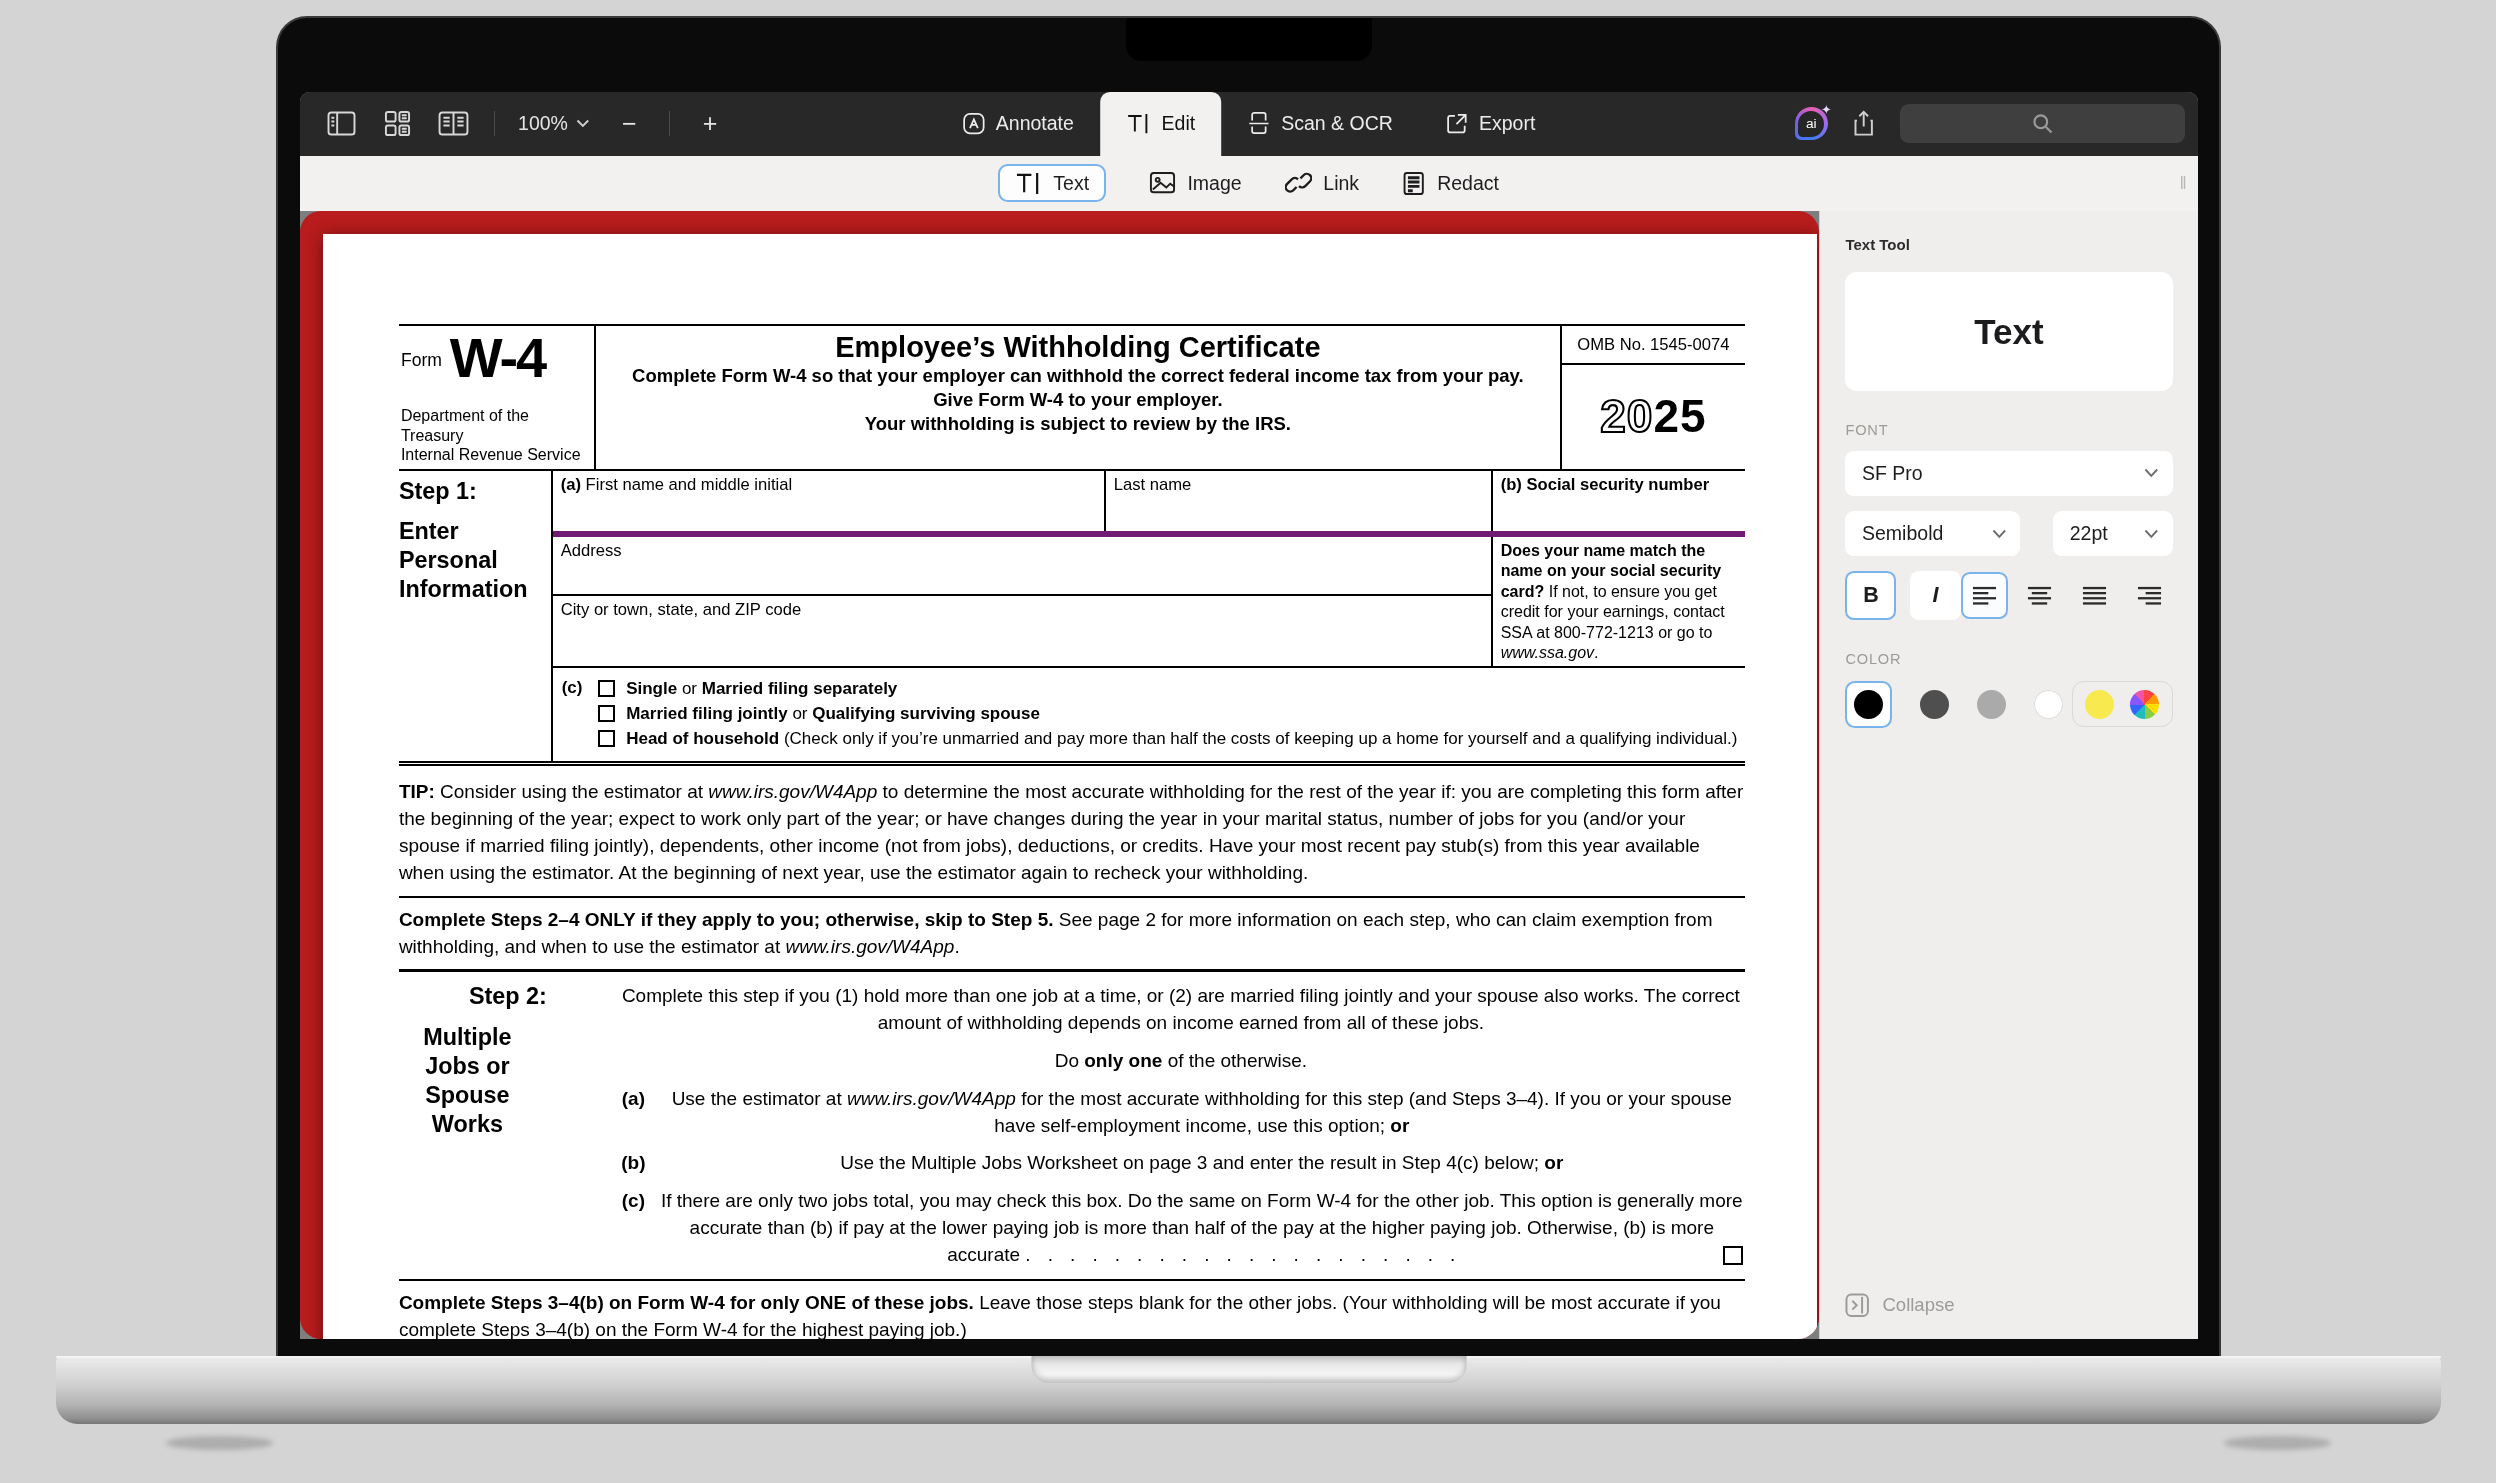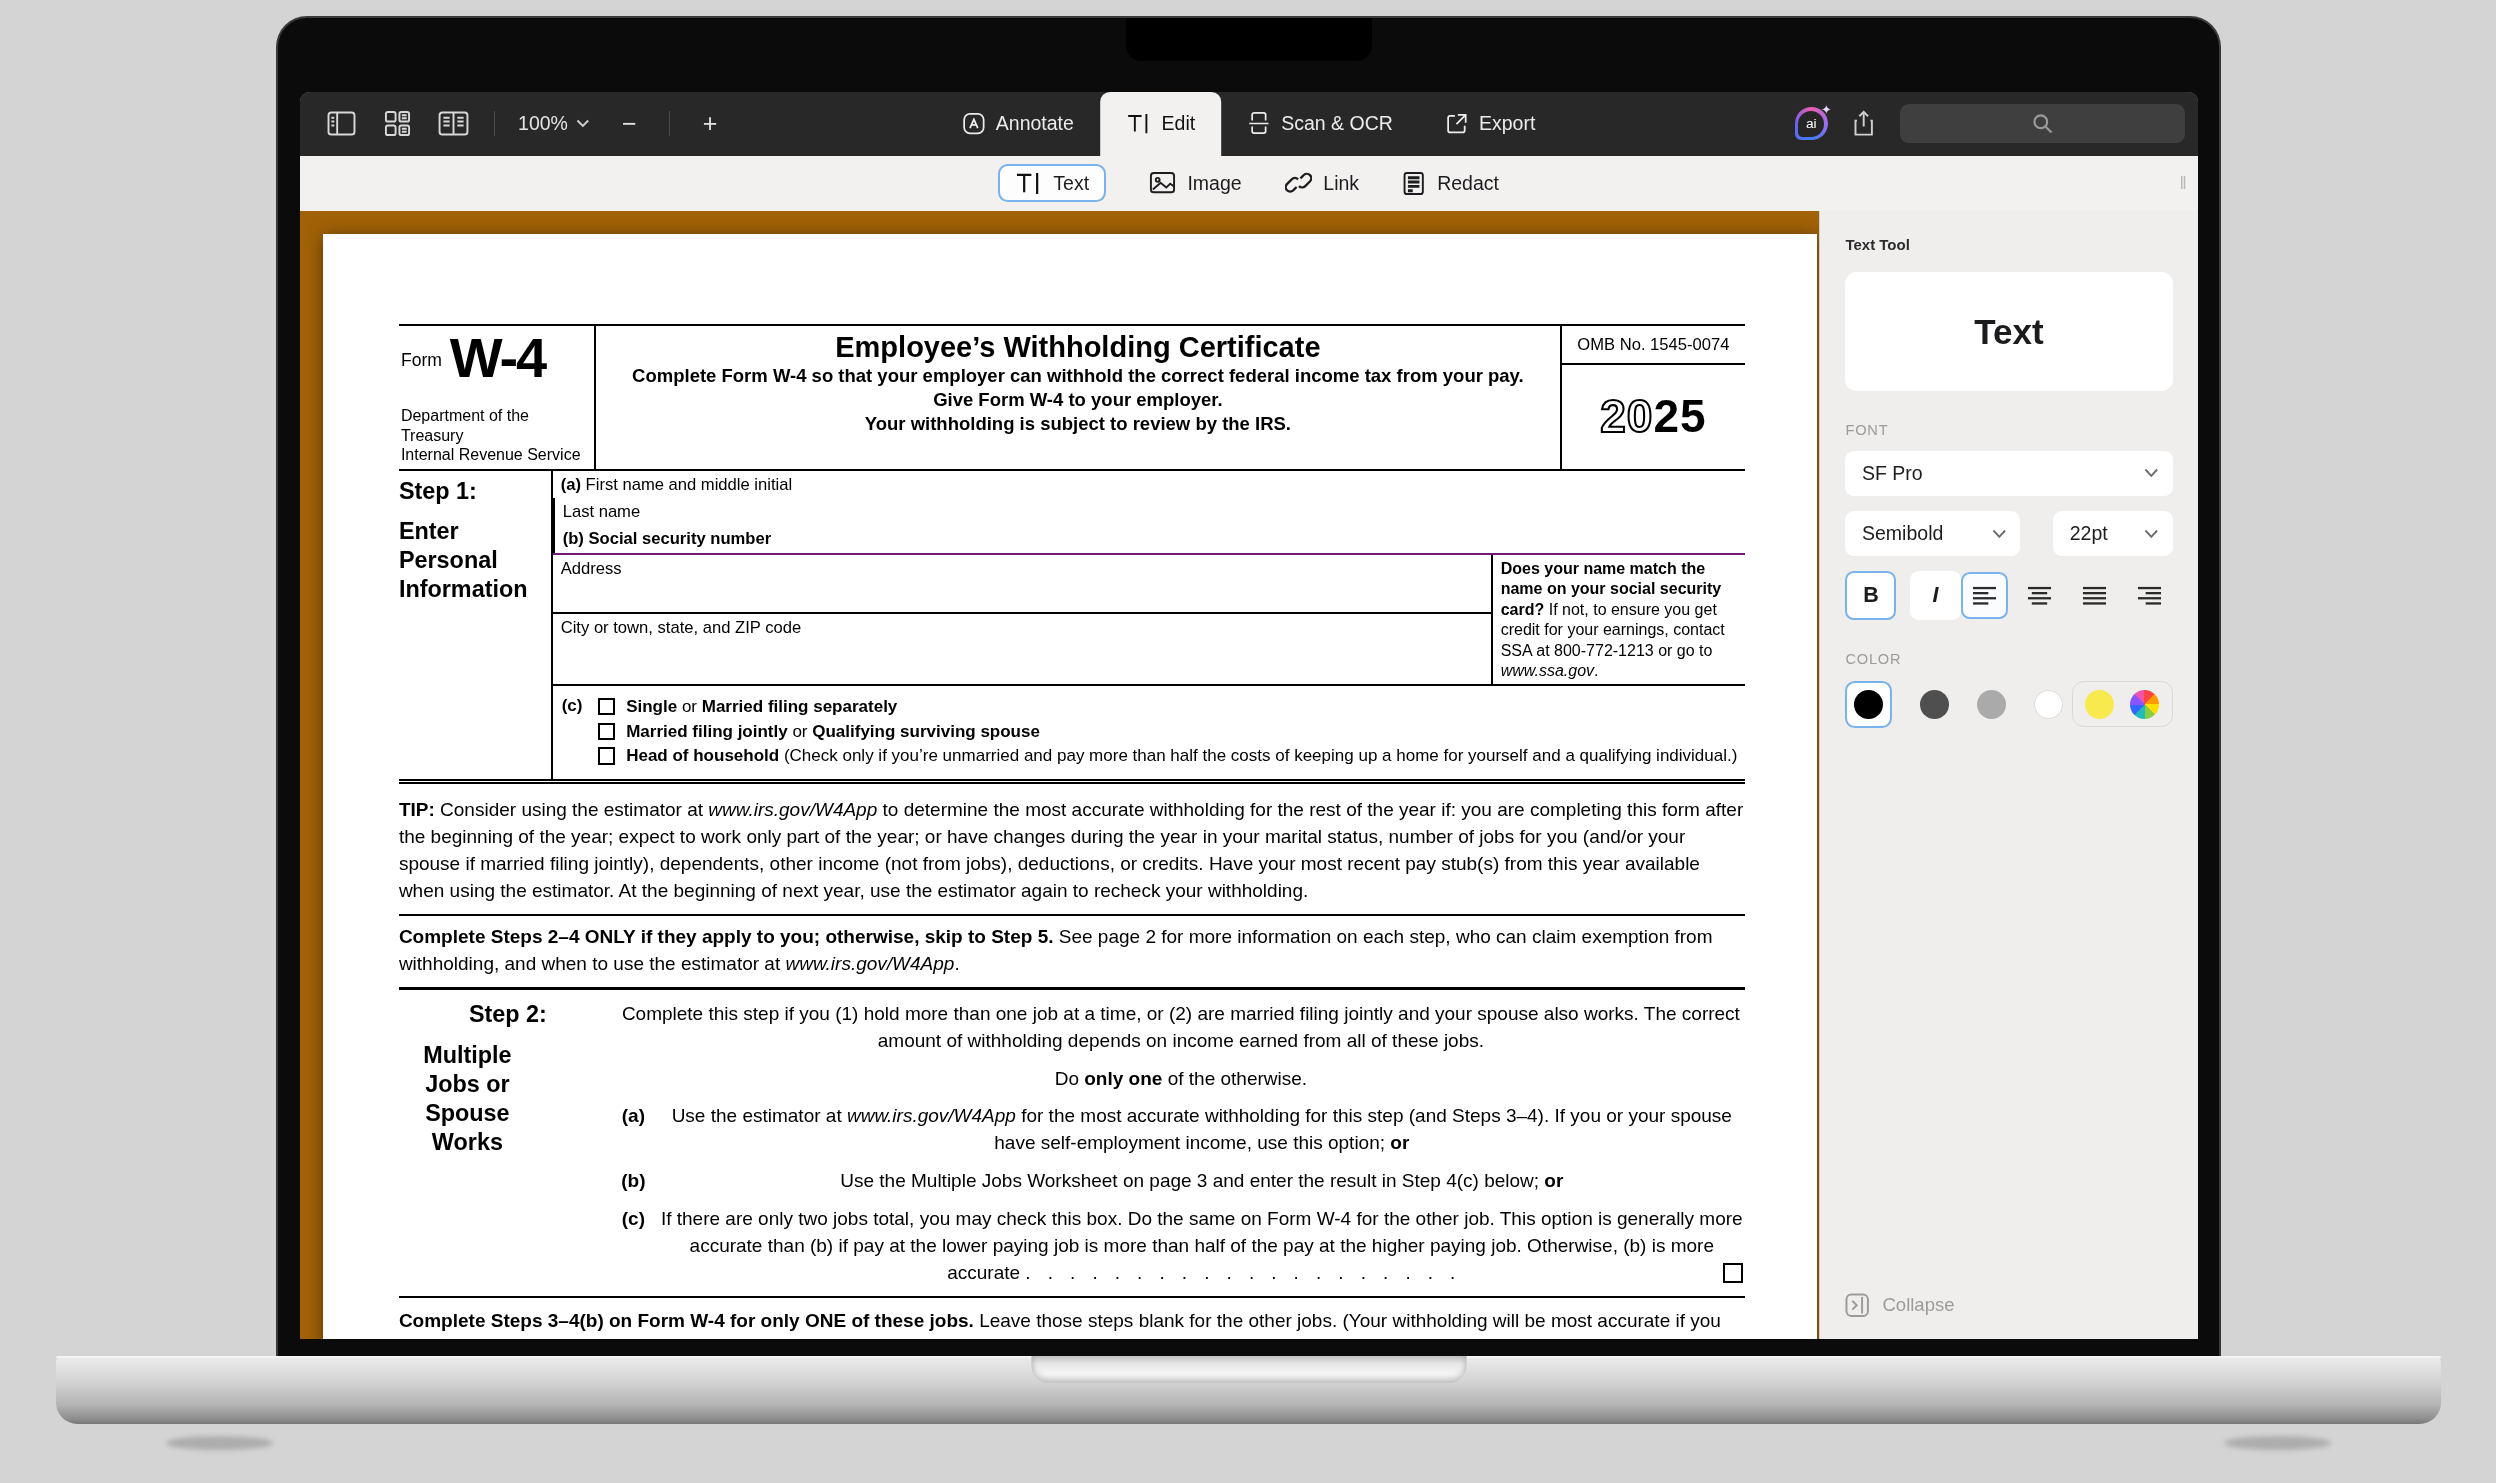--- a/index.html
+++ b/index.html
@@ -47,21 +47,21 @@
     display:flex; align-items:center; justify-content:center; }
 
   
   .subbar { position:relative; flex:0 0 55px; background:#f2f1ef; display:flex; align-items:center; justify-content:center; gap:43px; color:#1d1d1f; }
   .tool { display:flex; align-items:center; gap:11.7px; font-size:19.5px; }
   .tool.active { border:2.4px solid #79b3ec; background:#fdfdfd; border-radius:9.8px; padding:4.9px 14.6px; }
   .resize-handle { position:absolute; right:8.8px; top:17.6px; color:#b9b8b6; font-size:17.6px; letter-spacing:2px; }
 
   
   .content { flex:1; display:flex; min-height:0; }
-  .doc-area { flex:1; position:relative; background:#a16207; overflow:hidden; }
+  .doc-area { flex:1; position:relative; background:#b91c1c; overflow:hidden;border-radius:21px; }
   .page { position:absolute; left:23.4px; top:23.4px; width:1494px; height:1463px; background:#fff;
     box-shadow:0 2px 15.6px rgba(0,0,0,.45); }
   .form { position:absolute; left:76px; right:72px; top:90px; color:#000; font-size:19px; line-height:27px; }
   .hr2 { border-top:2px solid #000; }
   .thick { border-top:3.9px solid #000; }
 
   
   .w4-head { display:flex; border-top:2px solid #000; border-bottom:2px solid #000; }
   .h-left { width:195px; padding:7.8px 5.9px 3.9px 2px; }
   .formline { display:flex; align-items:flex-end; gap:7.8px; }
@@ -75,21 +75,21 @@
   .omb { font-size:16.6px; padding:4.9px 2px; border-bottom:2px solid #000; }
   .year { flex:1; display:flex; align-items:center; justify-content:center; font-size:46px; font-weight:bold; letter-spacing:1px; }
   .yr-outline { color:#fff; -webkit-text-stroke:2.1px #000; }
 
   
   .step1 { display:flex; border-bottom:5.9px double #000; }
   .s1-label { width:152px; padding-top:5.9px; }
   .s1-t { font-size:23.4px; font-weight:bold; line-height:29px; }
   .s1-sub { font-size:23.4px; font-weight:bold; line-height:29px; margin-top:11.7px; width:137px; }
   .s1-body { flex:1; border-left:2px solid #000; display:flex; flex-direction:column; }
-  .f-row { display:flex; border-bottom:2px solid #701a75;flex-direction:column; }
+  .f-row { display:flex; border-bottom:6px solid #701a75; }
   .cell { padding:2.9px 7.8px; font-size:16.6px; line-height:21.5px; }
   .c-first { flex:1.45; height:60px; }
   .c-last { flex:1; height:60px; border-left:2px solid #000; }
   .c-ssn { width:254px; border-left:2px solid #000; font-weight:bold; }
   .s1-mid { display:flex; }
   .mid-left { flex:1; display:flex; flex-direction:column; }
   .c-addr { height:59px; border-bottom:2px solid #000; }
   .c-city { height:62px; }
   .mid-right { width:254px; border-left:2px solid #000; padding:3.9px 7.8px 2px; font-size:16px; line-height:20.5px; }
   .c-row { border-top:2px solid #000; display:flex; padding:6.8px 0 8.8px; }

